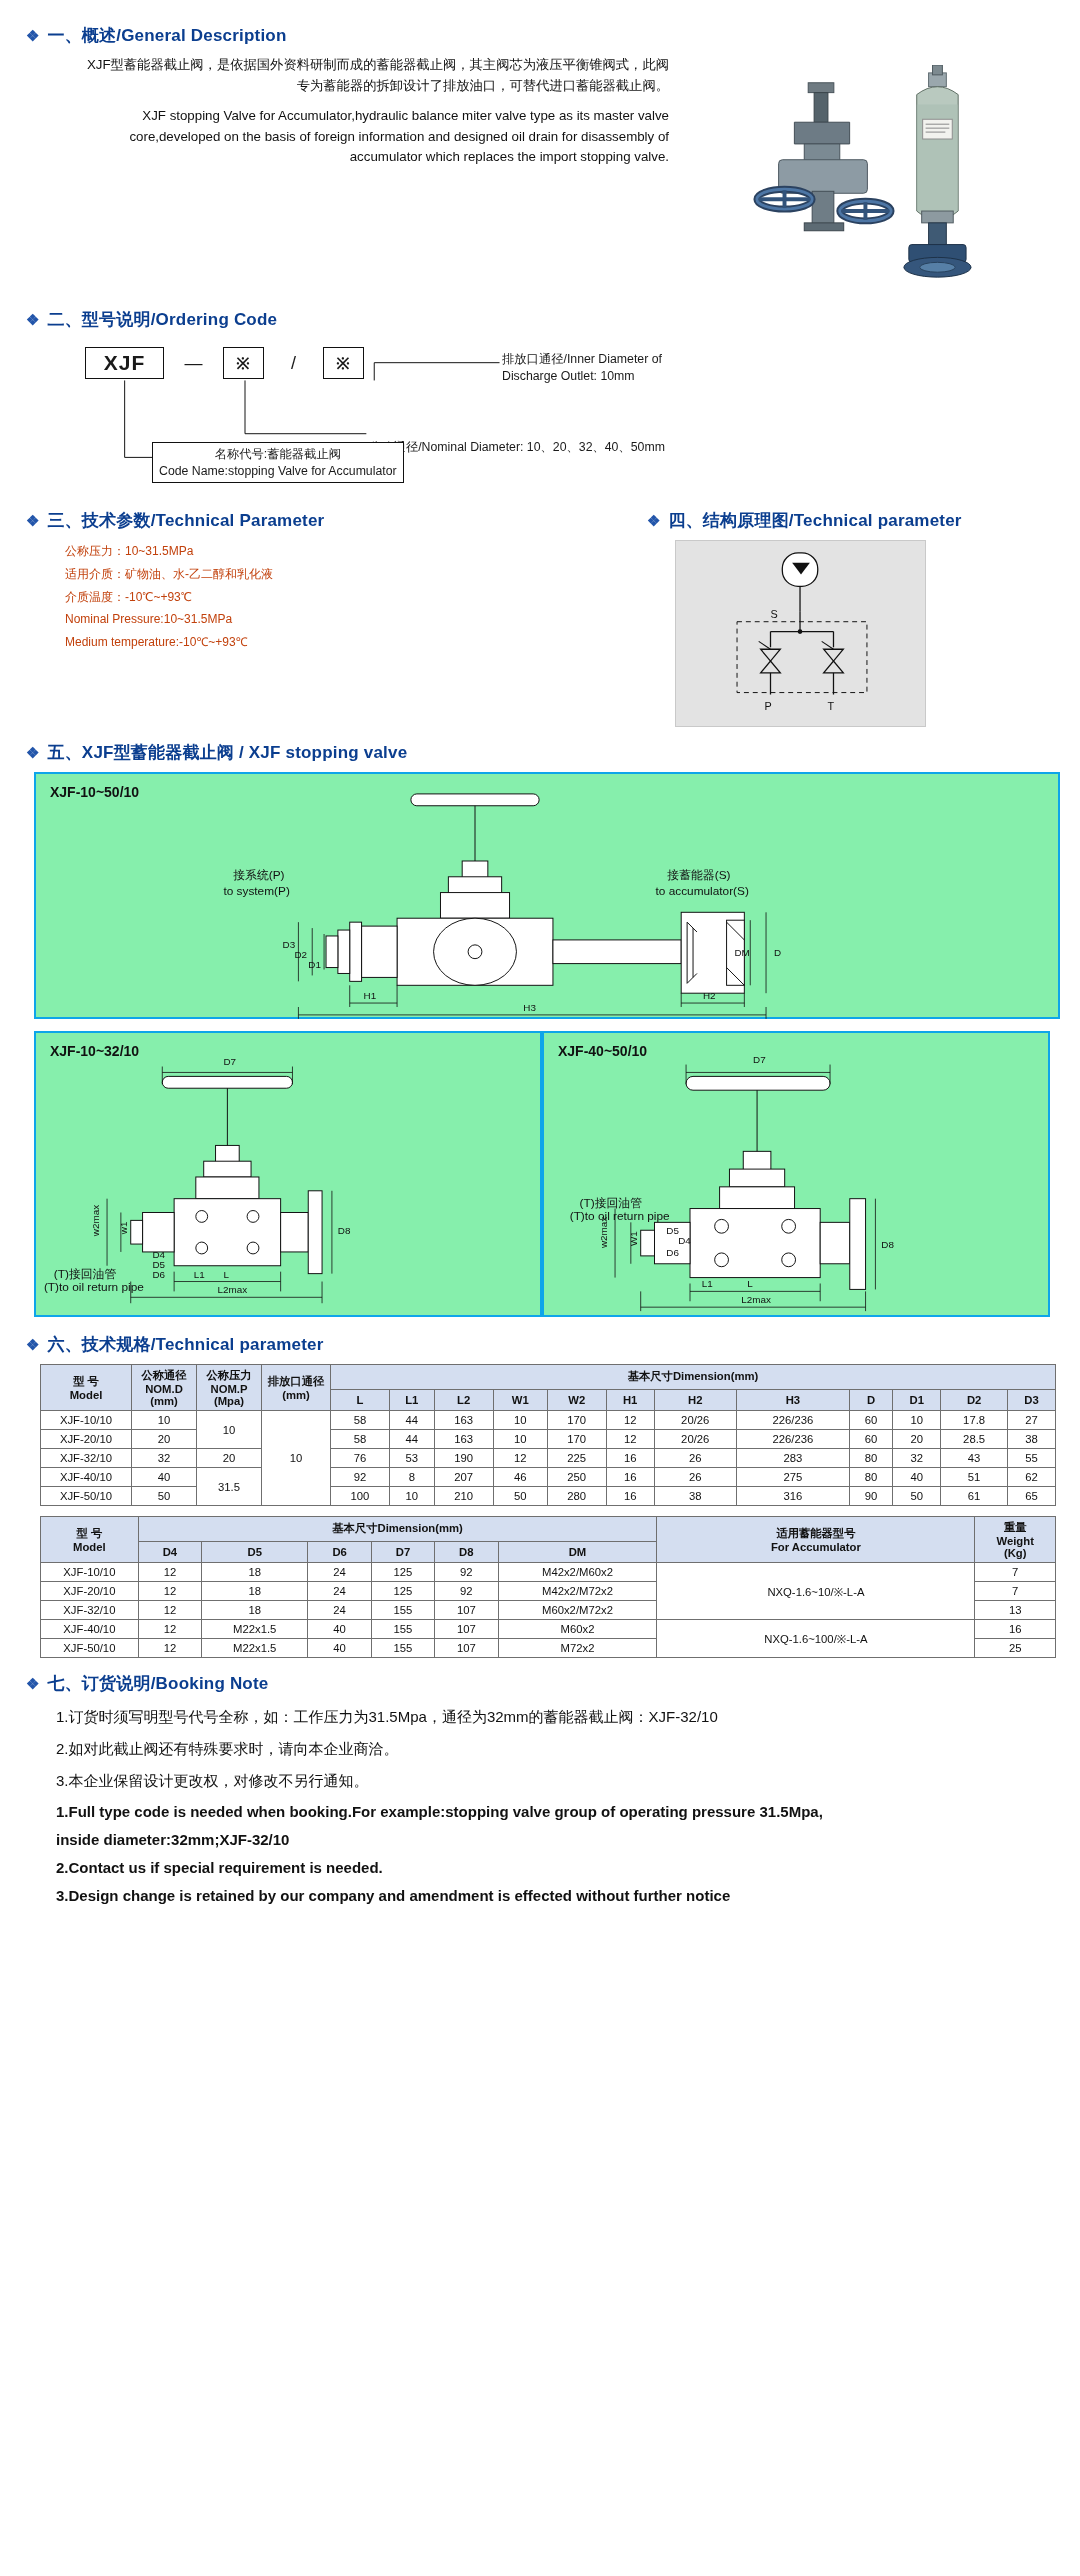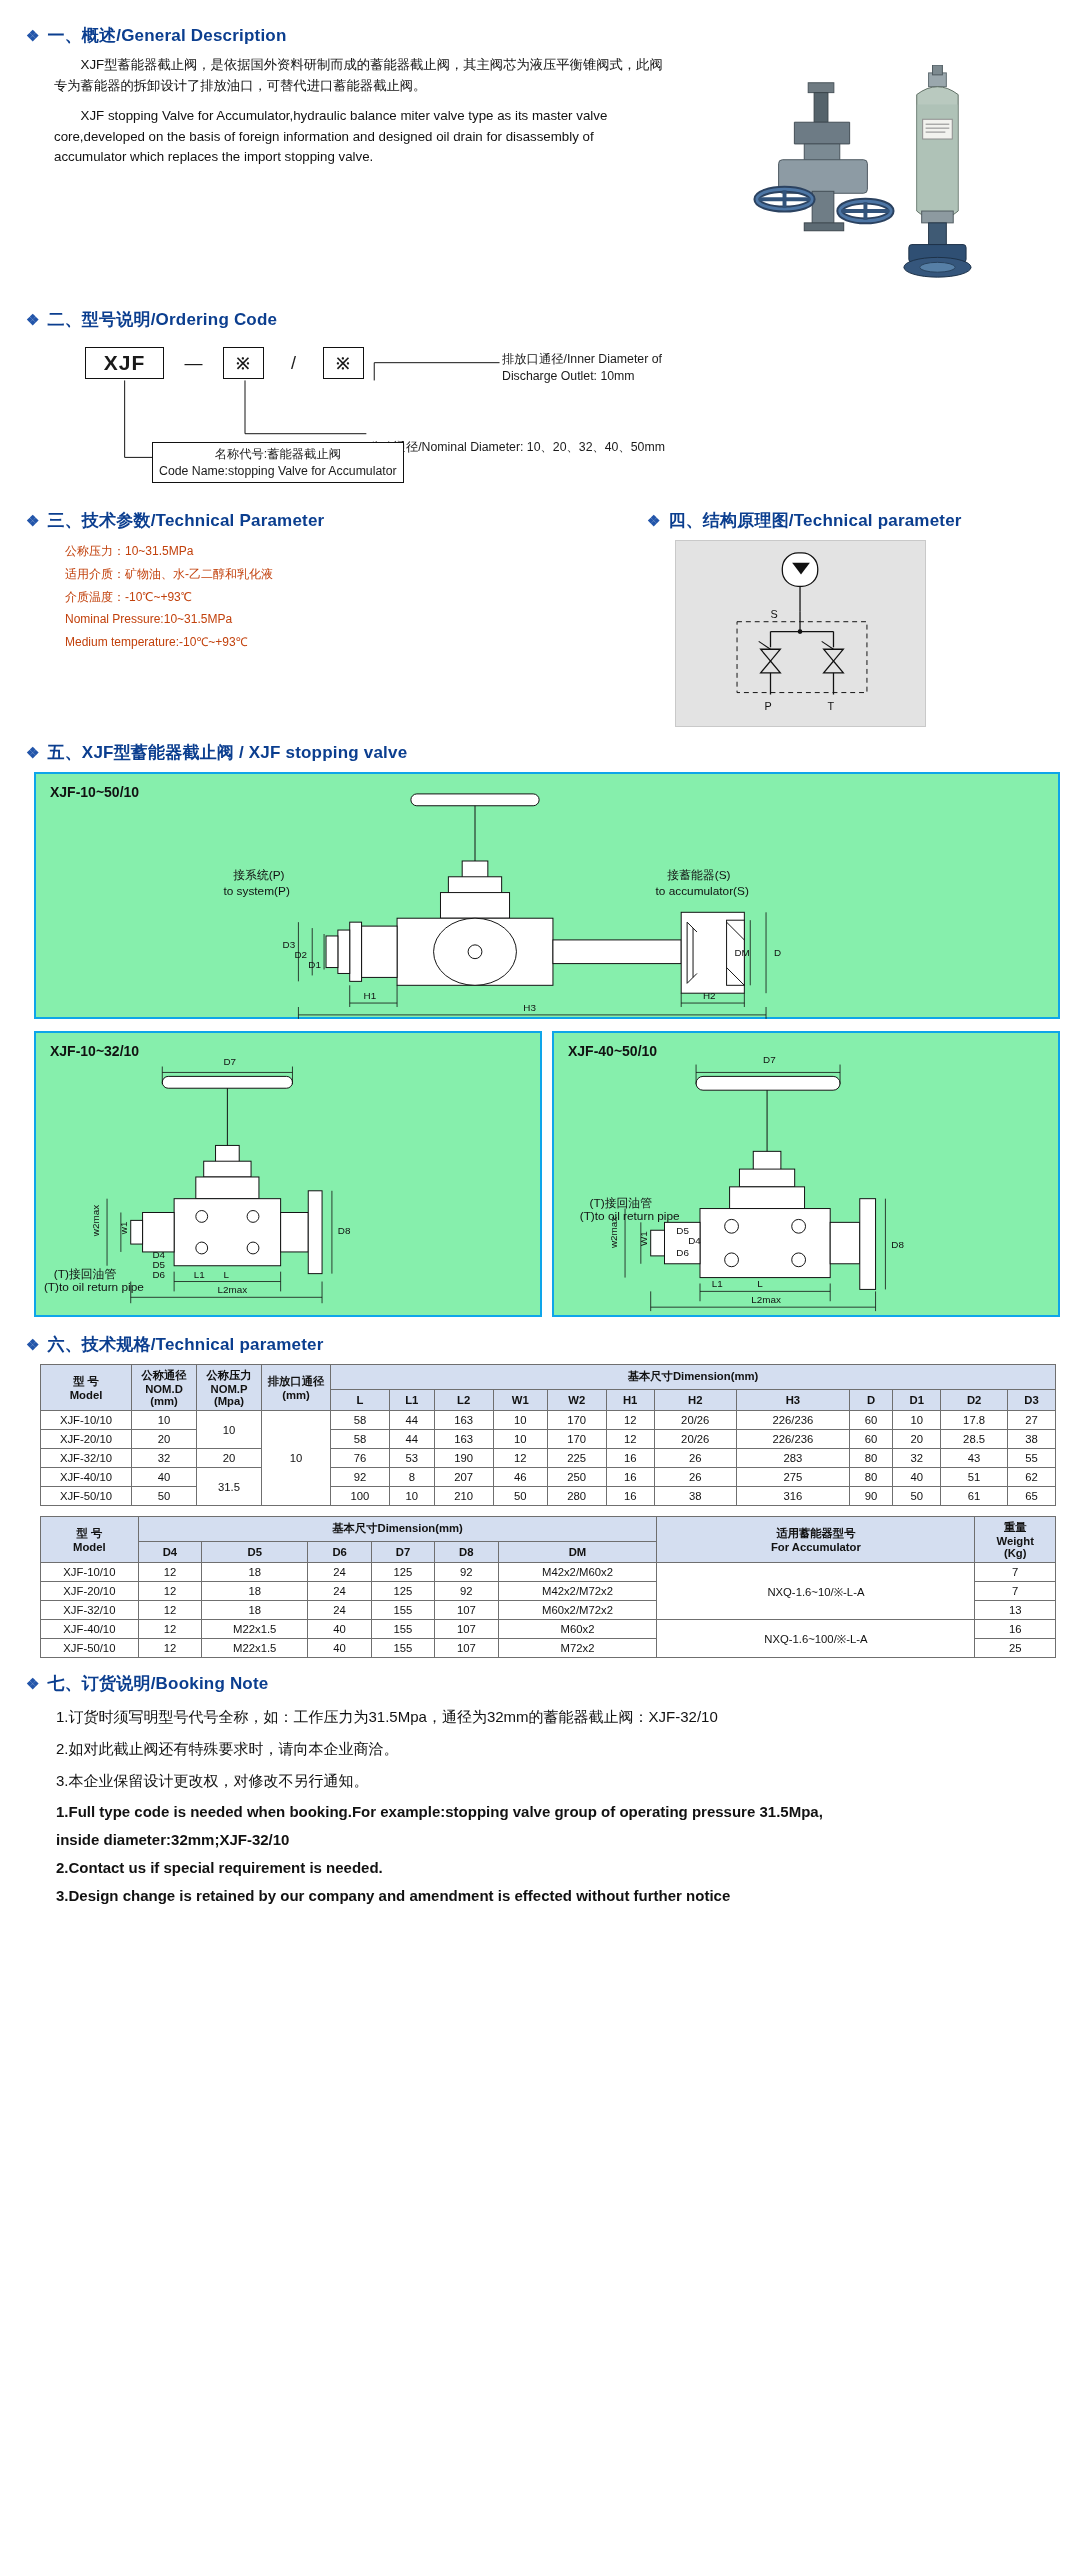--- a/index.html
+++ b/index.html
@@ -23,20 +23,21 @@
   .sec-head .dia { color:#2255aa; font-size:15px; line-height:1; }
   .sec-head .txt { letter-spacing:0.2px; }
 
   
   .gd-wrap { position:relative; min-height: 247px; }
   .gd-text { width: 651px; padding-left: 28px; }
   .gd-text p {
     margin: 0 8px 10px 0;
     font-size:13.3px; line-height:1.55; color:#111;
     text-indent: 2em;
+    text-align: right;
   }
   .gd-text p.en { text-indent: 2em; }
 
   .gd-img {
     position:absolute; right: 10px; top: 10px; width: 296px; height: 222px;
   }
 
   
   .oc-wrap { position:relative; height: 158px; margin-top:4px; }
   .oc-row { position:absolute; left:59px; top:8px; display:flex; align-items:center; gap:0; }
@@ -304,21 +305,21 @@
       <text x="262" y="186" class="dim-txt-s">D2</text>
       <text x="276" y="196" class="dim-txt-s">D1</text>
       <text x="748" y="184" class="dim-txt-s">D</text>
       <text x="708" y="184" class="dim-txt-s">DM</text>
       <text x="332" y="228" class="dim-txt-s">H1</text>
       <text x="676" y="228" class="dim-txt-s">H2</text>
       <text x="494" y="240" class="dim-txt-s">H3</text>
     </svg>
   </div>
 
-  <div style="display:flex; gap:10px; margin-top:12px; margin-left:8px;">
+  <div style="display:flex; margin-top:12px; margin-left:8px;">
 
     <div class="panel" style="width:508px;height:286px;">
       <div class="ptitle" style="left:14px; top:10px;">XJF-10~32/10</div>
       <svg width="508" height="286" viewBox="0 0 515 290">
         <g stroke="#111" fill="#fff" stroke-width="1">
           <rect x="128" y="44" width="132" height="12" rx="6"></rect>
           <line x1="194" y1="56" x2="194" y2="118" stroke="#111"></line>
           <rect x="182" y="114" width="24" height="20"></rect>
           <rect x="170" y="130" width="48" height="16"></rect>
           <rect x="162" y="146" width="64" height="22"></rect>

